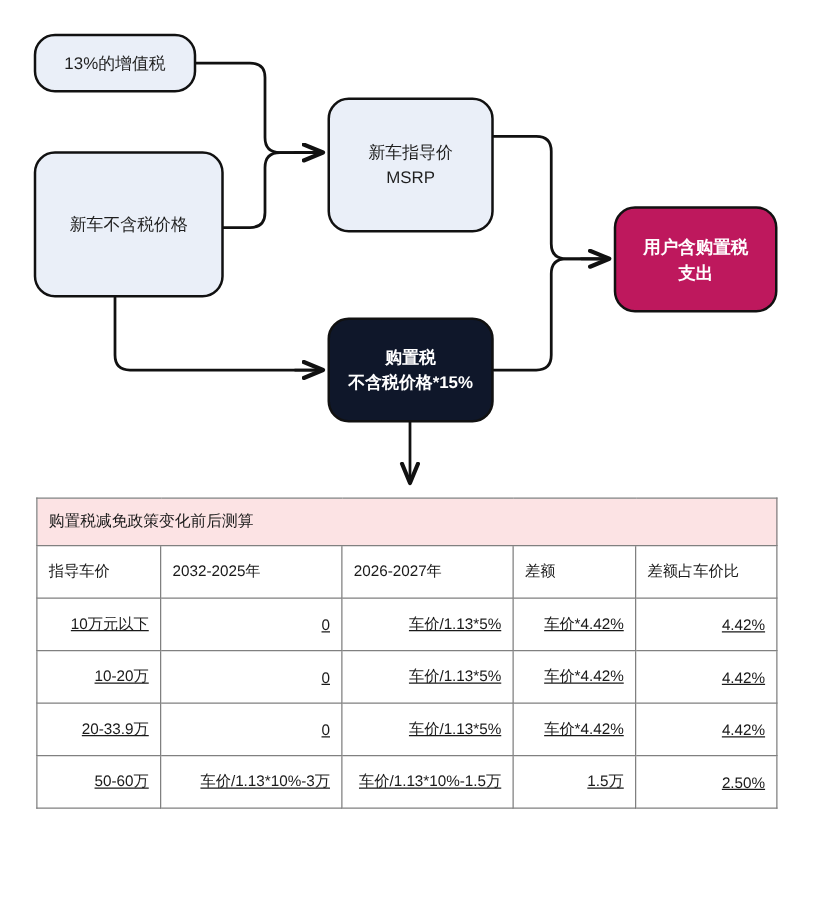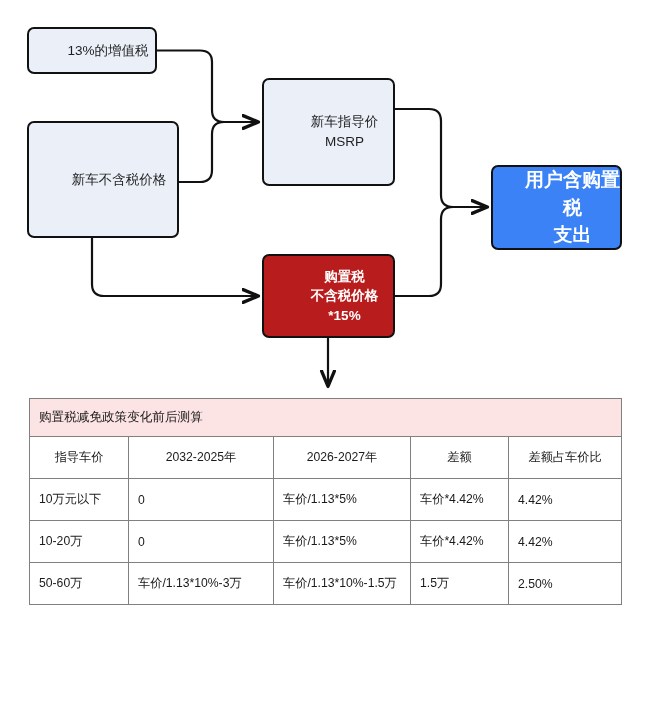--- a/index.html
+++ b/index.html
@@ -29,48 +29,47 @@
     position: absolute;
     left: 0; top: 0;
     width: 650px;
     height: 400px;
     z-index: 2;
   }
   .node {
     position: absolute;
     box-sizing: border-box;
     border: 2.2px solid #111111;
-    border-radius: 7px;
+    border-radius: 17px;
     display: flex;
     align-items: center;
     justify-content: center;
     text-align: center;
     line-height: 1.45;
-    padding-left: 32px;
   }
   .node .lines {
     display: block;
     width: 100%;
   }
   .node-blue {
     background: #eaeff8;
     color: #1f1f1f;
     font-size: 13.5px;
     font-weight: 400;
   }
   .node-red {
-    background: #b91c1c;
+    background: #0f172a;
     color: #ffffff;
     font-size: 13.5px;
     font-weight: bold;
   }
   .node-green {
-    background: #3b82f6;
+    background: #be185d;
     color: #ffffff;
-    font-size: 19px;
+    font-size: 14px;
     font-weight: bold;
   }
 
   #node-vat        { left: 27px;  top: 27px;  width: 130px; height: 47px; }
   #node-netprice   { left: 27px;  top: 121px; width: 152px; height: 117px; }
   #node-msrp       { left: 262px; top: 78px;  width: 133px; height: 108px; }
   #node-purtax     { left: 262px; top: 254px; width: 133px; height: 84px; }
   #node-userspend  { left: 491px; top: 165px; width: 131px; height: 85px; }
 
   .edge-svg {
@@ -105,23 +104,24 @@
     background: #ffffff;
   }
   table.calc tr.title-row td {
     background: #fce3e4;
     text-align: left;
     height: 37px;
     font-size: 12.6px;
     border-color: #808080;
   }
   table.calc tr.head-row td {
-    text-align: center;
   }
   table.calc tr.data-row td {
+    text-align: right;
+    text-decoration: underline;
   }
   col.c1 { width: 99px; }
   col.c2 { width: 145px; }
   col.c3 { width: 137px; }
   col.c4 { width: 98px; }
   col.c5 { width: 113px; }
 </style>
 </head>
 <body>
 
@@ -215,20 +215,27 @@
           <td>4.42%</td>
         </tr>
         <tr class="data-row">
           <td>10-20万</td>
           <td>0</td>
           <td>车价/1.13*5%</td>
           <td>车价*4.42%</td>
           <td>4.42%</td>
         </tr>
         <tr class="data-row">
+          <td>20-33.9万</td>
+          <td>0</td>
+          <td>车价/1.13*5%</td>
+          <td>车价*4.42%</td>
+          <td>4.42%</td>
+        </tr>
+        <tr class="data-row">
           <td>50-60万</td>
           <td>车价/1.13*10%-3万</td>
           <td>车价/1.13*10%-1.5万</td>
           <td>1.5万</td>
           <td>2.50%</td>
         </tr>
       </tbody>
     </table>
   </div>
 

